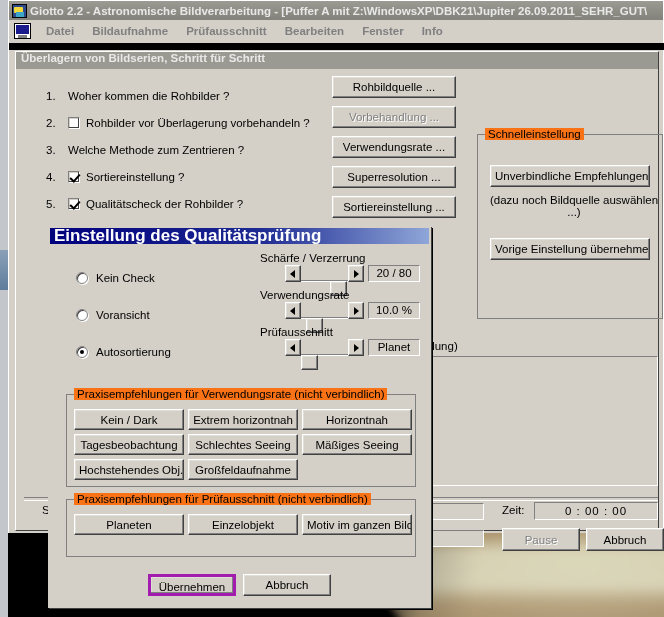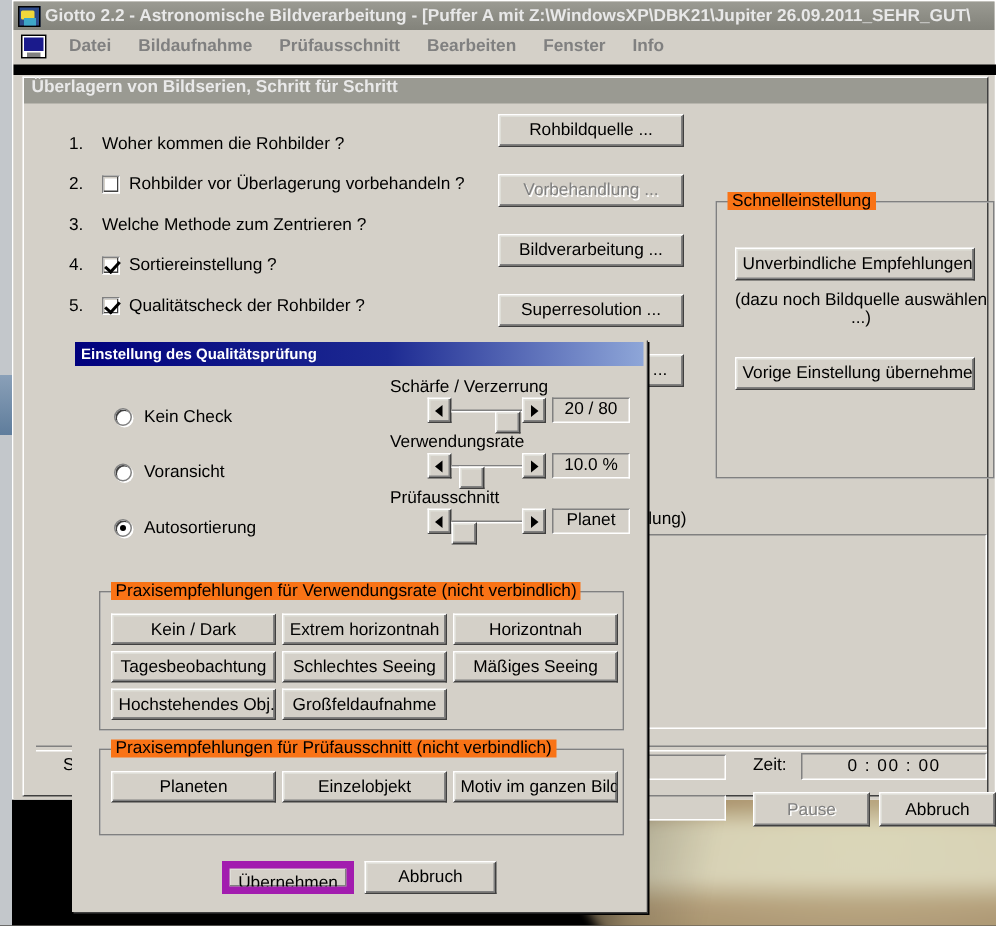--- a/index.html
+++ b/index.html
@@ -83,21 +83,21 @@
       border:solid #000;border-width:0 2px 2px 0;transform:rotate(42deg);}
 
   .btncol{position:absolute;left:316px;top:24px;width:124px;}
   .w95btn{
     background:#d4d0c8;color:#000;font-size:11.5px;text-align:center;
     border:1px solid;border-color:#ffffff #404040 #404040 #ffffff;
     box-shadow:inset -1px -1px 0 #808080, inset 1px 1px 0 #dfdfd8;
     padding:3px 4px;box-sizing:border-box;white-space:nowrap;overflow:hidden;
   }
   .w95btn.dis{color:#808080;text-shadow:1px 1px 0 #ffffff;}
-  .btncol .w95btn{width:124px;height:22px;line-height:15px;margin-bottom:18px;}
+  .btncol .w95btn{width:124px;height:22px;line-height:15px;margin-bottom:8px;}
 
   .groupbox{position:absolute;border:1px solid #fff;box-sizing:border-box;}
   .groupbox .gbi{position:absolute;left:-1px;top:-1px;right:-1px;bottom:-1px;
     border:1px solid #808080;pointer-events:none;}
   .gb-legend{position:absolute;top:-7px;left:7px;background:#f97316;padding:0 3px;font-size:11.5px;color:#000;text-align:center;}
 
   #schnell{left:461px;top:82px;width:186px;height:185px;}
   #schnell .w95btn{position:absolute;height:22px;line-height:15px;}
   #se-b1{left:12px;top:30px;width:160px;}
   #se-note{position:absolute;left:10px;top:59px;font-size:11.5px;width:172px;text-align:center;}
@@ -121,32 +121,32 @@
   #bg-pause{position:absolute;left:486px;top:476px;width:78px;height:23px;line-height:16px;}
   #bg-abbruch{position:absolute;left:570px;top:476px;width:78px;height:23px;line-height:16px;}
   #bg-sta{position:absolute;left:26px;top:452px;font-size:11.5px;}
 
   
   #modal{position:absolute;left:48px;top:226px;width:383px;height:382px;background:#d4d0c8;
     border:2px solid #d4d0c8;box-sizing:border-box;
     box-shadow:1px 1px 0 #404040, 2px 2px 0 #000;}
   #modal-title{height:16px;
     background:linear-gradient(to right,#00007d 0%,#1d2a92 55%,#8ea6d8 100%);
-    color:#fff;font-weight:bold;font-size:10px;display:flex;align-items:center;padding-left:4px;}
+    color:#fff;font-weight:bold;font-size:17px;display:flex;align-items:center;padding-left:4px;}
   #modal-body{position:relative;height:calc(100% - 16px);}
 
   .radio-row{position:absolute;display:flex;align-items:center;font-size:11.5px;}
   .radio{width:12px;height:12px;border-radius:50%;background:#fff;margin-right:8px;
     border:1px solid #808080;box-shadow:inset 1px 1px 0 #404040, 1px 1px 0 #fff;
     position:relative;flex:0 0 auto;box-sizing:border-box;}
   .radio.on::after{content:"";position:absolute;left:3px;top:3px;width:4px;height:4px;border-radius:50%;background:#000;}
 
   .sl-wrap{position:absolute;}
   .sl-label{font-size:11.5px;margin-bottom:1px;}
-  .sl-row{display:flex;align-items:center;height:17px;padding-left:25px;}
+  .sl-row{display:flex;align-items:flex-end;height:17px;padding-left:25px;}
   .sl-arrow{width:16px;height:17px;background:#d4d0c8;
     border:1px solid;border-color:#ffffff #404040 #404040 #ffffff;
     box-shadow:inset -1px -1px 0 #808080, inset 1px 1px 0 #dfdfd8;
     box-sizing:border-box;position:relative;}
   .sl-arrow::after{content:"";position:absolute;top:50%;left:50%;width:0;height:0;
     border-top:4px solid transparent;border-bottom:4px solid transparent;}
   .sl-arrow.l::after{transform:translate(-60%,-50%);border-right:5px solid #000;}
   .sl-arrow.r::after{transform:translate(-40%,-50%);border-left:5px solid #000;}
   .sl-track{flex:1 1 auto;position:relative;
     background-color:#d4d0c8;
@@ -165,21 +165,21 @@
   #gb-verw{left:16px;top:150px;width:350px;height:93px;}
   #gb-pruf{left:16px;top:255px;width:350px;height:58px;}
   .recgrid{position:absolute;left:7px;top:14px;display:grid;grid-template-columns:repeat(3,110px);
     grid-gap:4px 4px;}
   .recgrid .w95btn{height:21px;line-height:14px;}
   .recgrid3{position:absolute;left:7px;top:14px;display:grid;grid-template-columns:repeat(3,110px);grid-gap:4px;}
   .recgrid3 .w95btn{height:21px;line-height:14px;}
 
   #modal-foot{position:absolute;left:0;bottom:10px;width:100%;display:flex;justify-content:center;gap:7px;}
   #modal-foot .w95btn{width:88px;height:22px;line-height:15px;}
-  #btn-uebernehmen{border:5px solid #a21caf;box-shadow:inset -1px -1px 0 #808080, inset 1px 1px 0 #dfdfd8;}
+  #btn-uebernehmen{border:3px solid #a21caf;box-shadow:inset -1px -1px 0 #808080, inset 1px 1px 0 #dfdfd8;}
 </style>
 </head>
 <body>
 
 <div id="desktop">
   <div id="jupiter"></div>
   <div id="jupiter-shadow"></div>
   <div id="deskstrip"></div>
   <div id="deskstrip2"></div>
 </div>
@@ -231,21 +231,21 @@
         <div class="step">
           <span class="num">5.</span>
           <span class="cb on"></span>
           <span class="lbl">Qualitätscheck der Rohbilder ?</span>
         </div>
       </div>
 
       <div class="btncol">
         <div class="w95btn">Rohbildquelle ...</div>
         <div class="w95btn dis">Vorbehandlung ...</div>
-        <div class="w95btn">Bildverarbeitung ...</div>
+        <div class="w95btn">Verwendungsrate ...</div>
         <div class="w95btn">Superresolution ...</div>
         <div class="w95btn">Sortiereinstellung ...</div>
       </div>
 
       <div class="groupbox" id="schnell">
         <span class="gbi"></span>
         <span class="gb-legend">Schnelleinstellung</span>
         <div class="w95btn" id="se-b1">Unverbindliche Empfehlungen ...</div>
         <div id="se-note">(dazu noch Bildquelle auswählen ...)</div>
         <div class="w95btn" id="se-b2">Vorige Einstellung übernehmen</div>

